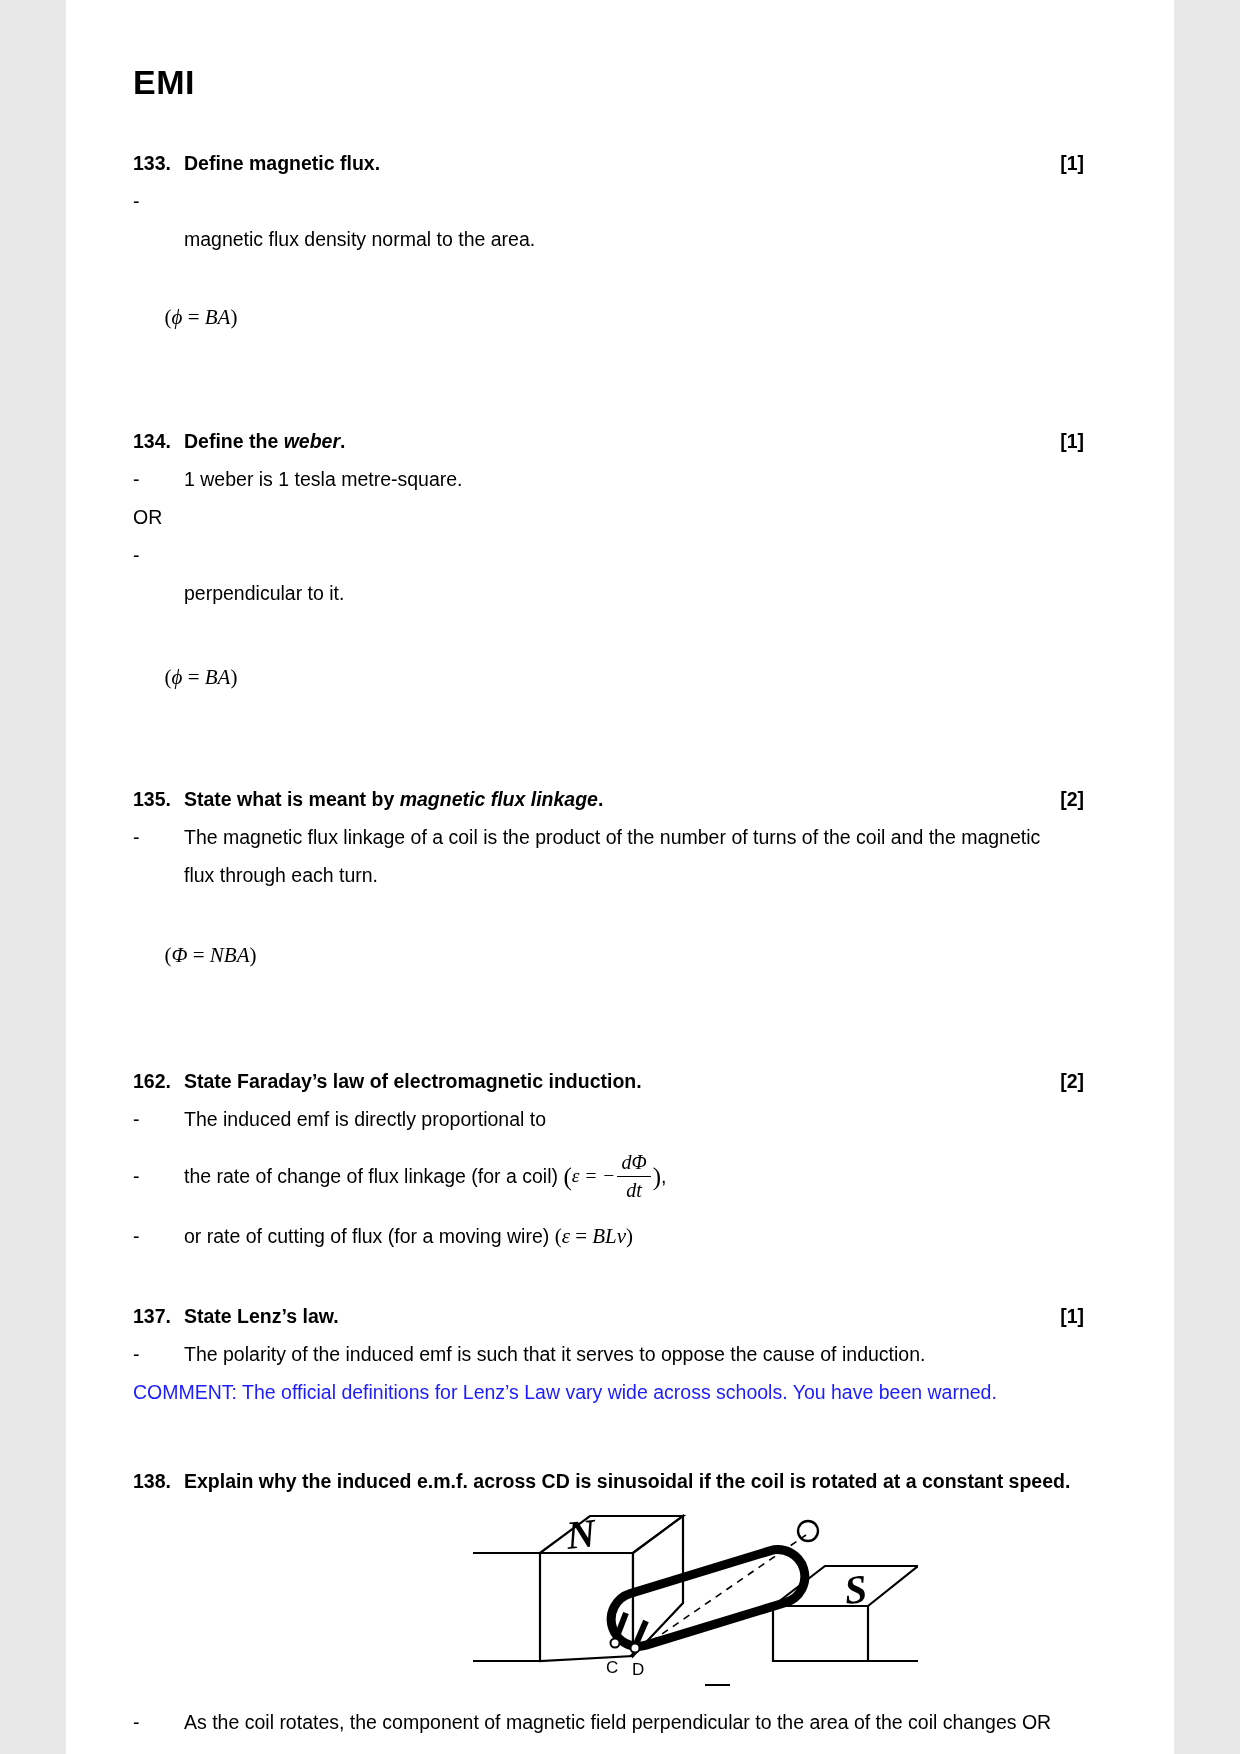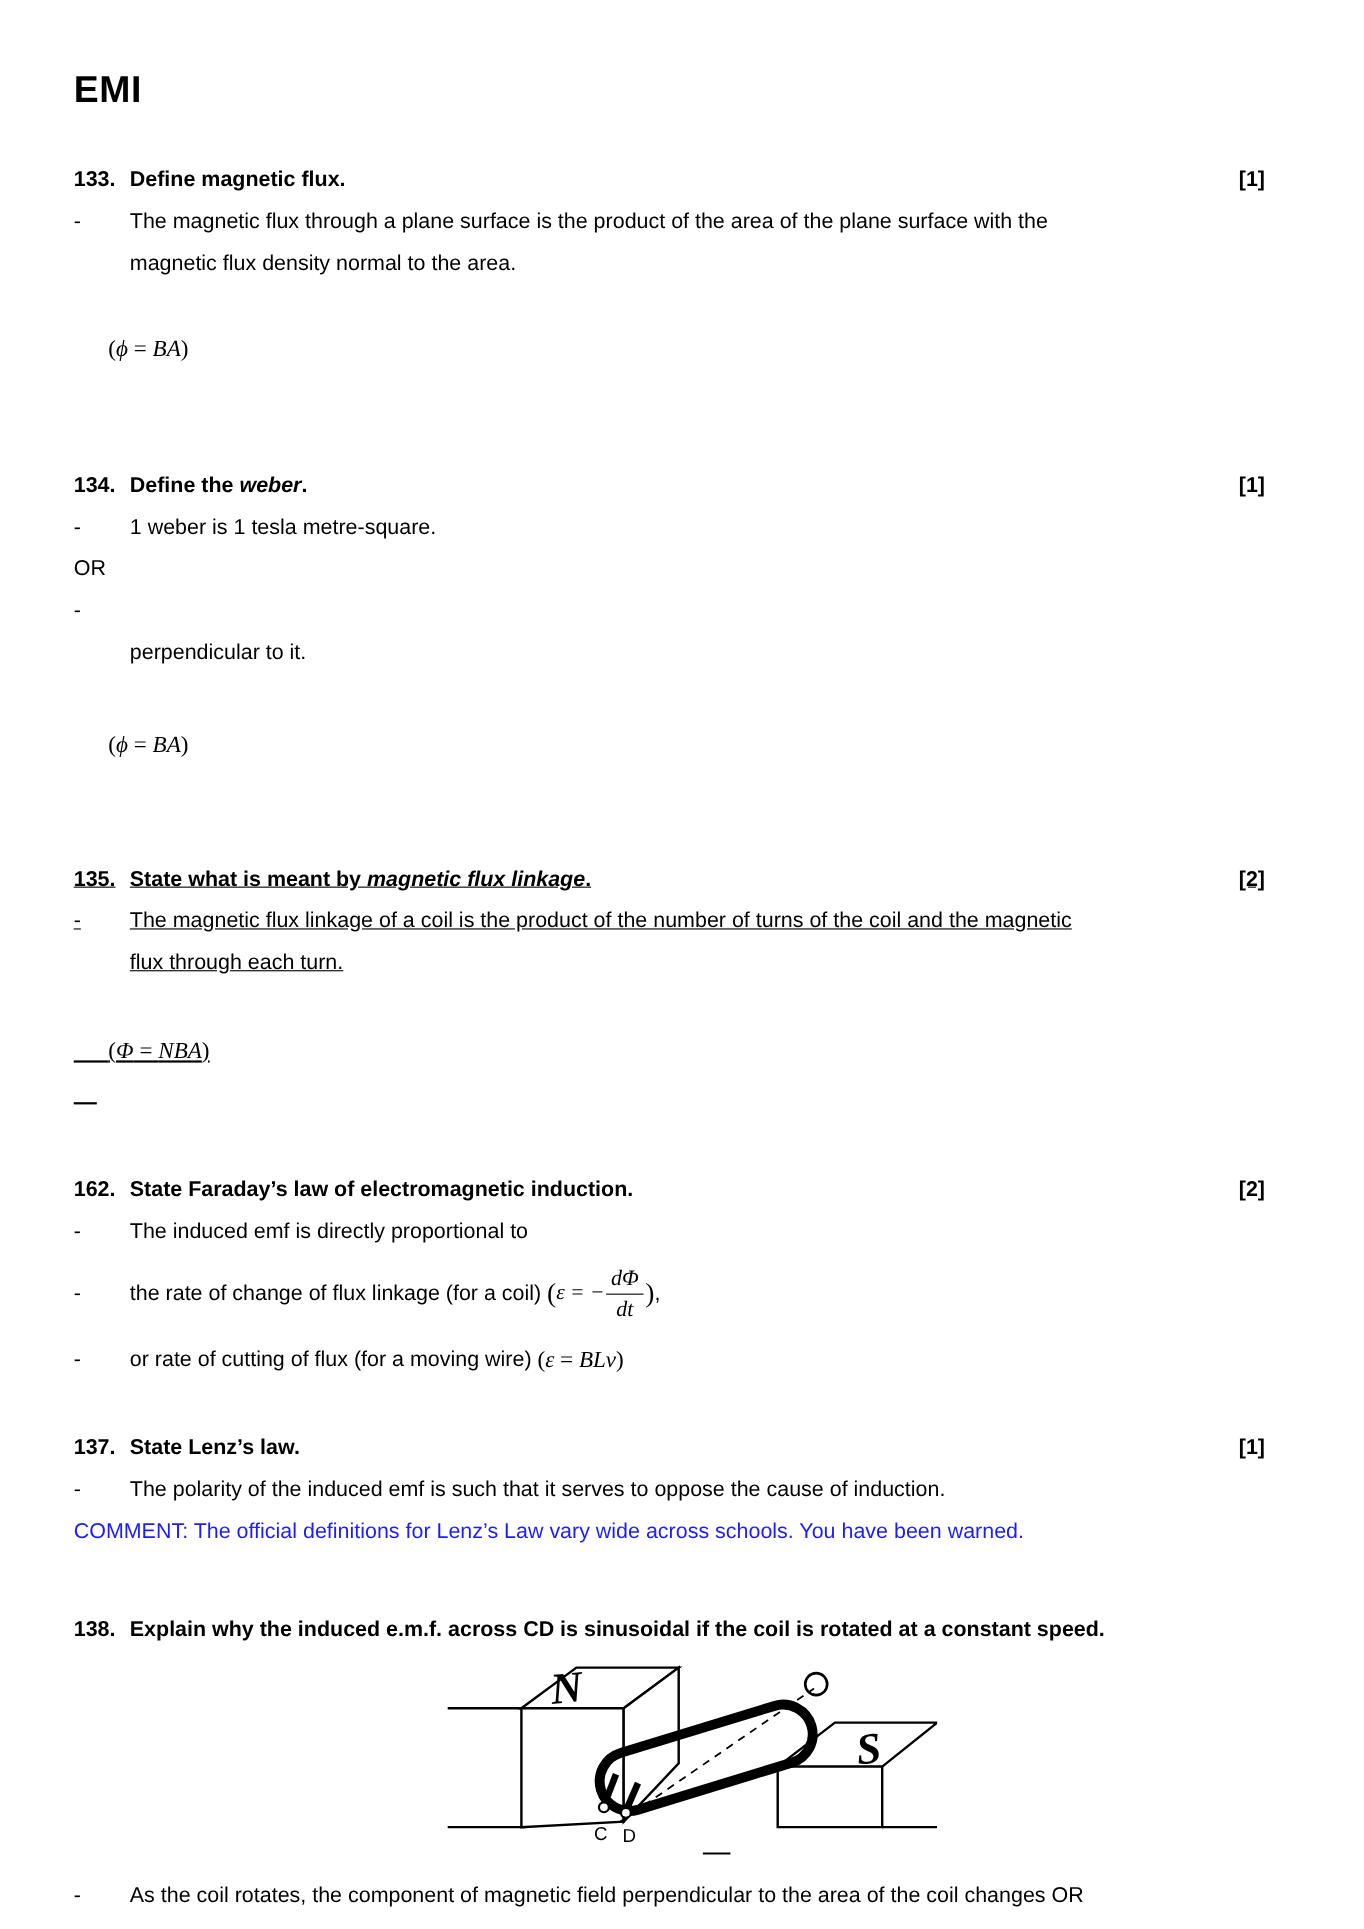--- a/index.html
+++ b/index.html
@@ -1,17 +1,17 @@
 <!DOCTYPE html>
 <html style="--comment-blue: #1c1cff;"><head>
 <meta charset="utf-8">
 <style>
   html,body{margin:0;padding:0;background:#e8e8e8;}
   .page{
-    width:1240px;height:1754px;background:#ffffff;box-sizing:border-box;
+    width:1108px;height:1754px;background:#ffffff;box-sizing:border-box;
     padding:62px 90px 0 67px;margin:0 auto;position:relative;
     font-family:"Liberation Sans","DejaVu Sans",sans-serif;
     font-size:19.5px;color:#000;
   }
   .h1{font-size:34px;font-weight:bold;line-height:40px;letter-spacing:.5px;}
   .qhead{display:flex;line-height:38px;font-weight:bold;}
   .qnum{width:51px;flex:none;}
   .qtitle{white-space:pre-wrap;}
   .qmarks{margin-left:auto;flex:none;}
   .line{display:flex;line-height:38px;}
@@ -39,21 +39,20 @@
   <div class="h1">EMI</div>
 
   <div style="margin-top:42px;">
     <div class="qhead">
       <span class="qnum">133.</span>
       <span class="qtitle">Define magnetic flux.</span>
       <span class="qmarks">[1]</span>
     </div>
     <div class="line">
       <span class="dash">-</span>
-      <span class="plain">The magnetic flux through a plane surface is the product of the area of the plane surface with the</span>
     </div>
     <div class="cont">magnetic flux density normal to the area.</div>
     <div class="formula" style="margin-top:2px;">
       <span class="fx">(</span><span class="fit">ϕ</span><span class="fx"> = </span><span class="fit">BA</span><span class="fx">)</span>
     </div>
   </div>
 
   <div style="margin-top:48px;">
     <div class="qhead">
       <span class="qnum">134.</span>
@@ -67,21 +66,21 @@
     <div class="line">OR</div>
     <div class="line">
       <span class="dash">-</span>
     </div>
     <div class="cont">perpendicular to it.</div>
     <div class="formula" style="margin-top:8px;">
       <span class="fx">(</span><span class="fit">ϕ</span><span class="fx"> = </span><span class="fit">BA</span><span class="fx">)</span>
     </div>
   </div>
 
-  <div style="margin-top:46px;text-decoration:underline;">
+  <div style="margin-top:46px;">
     <div class="qhead">
       <span class="qnum">135.</span>
       <span class="qtitle"><span class="plain">State what is meant by </span><span class="it">magnetic flux linkage</span><span class="plain">.</span></span>
       <span class="qmarks">[2]</span>
     </div>
     <div class="line">
       <span class="dash">-</span>
       <span class="plain">The magnetic flux linkage of a coil is the product of the number of turns of the coil and the magnetic</span>
     </div>
     <div class="cont">flux through each turn.</div>

